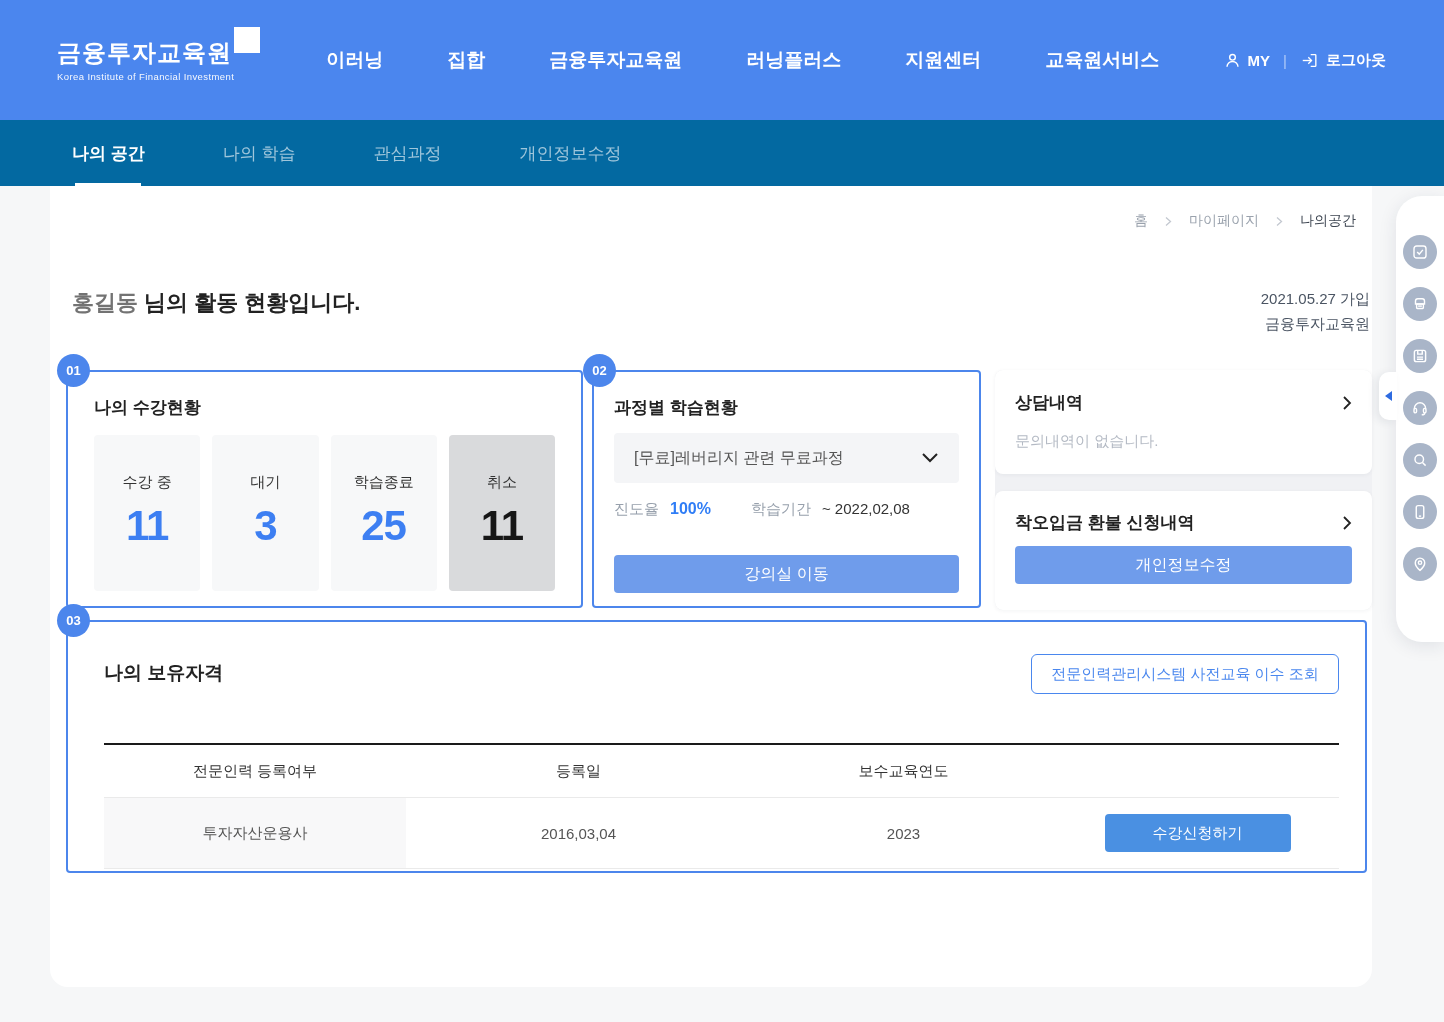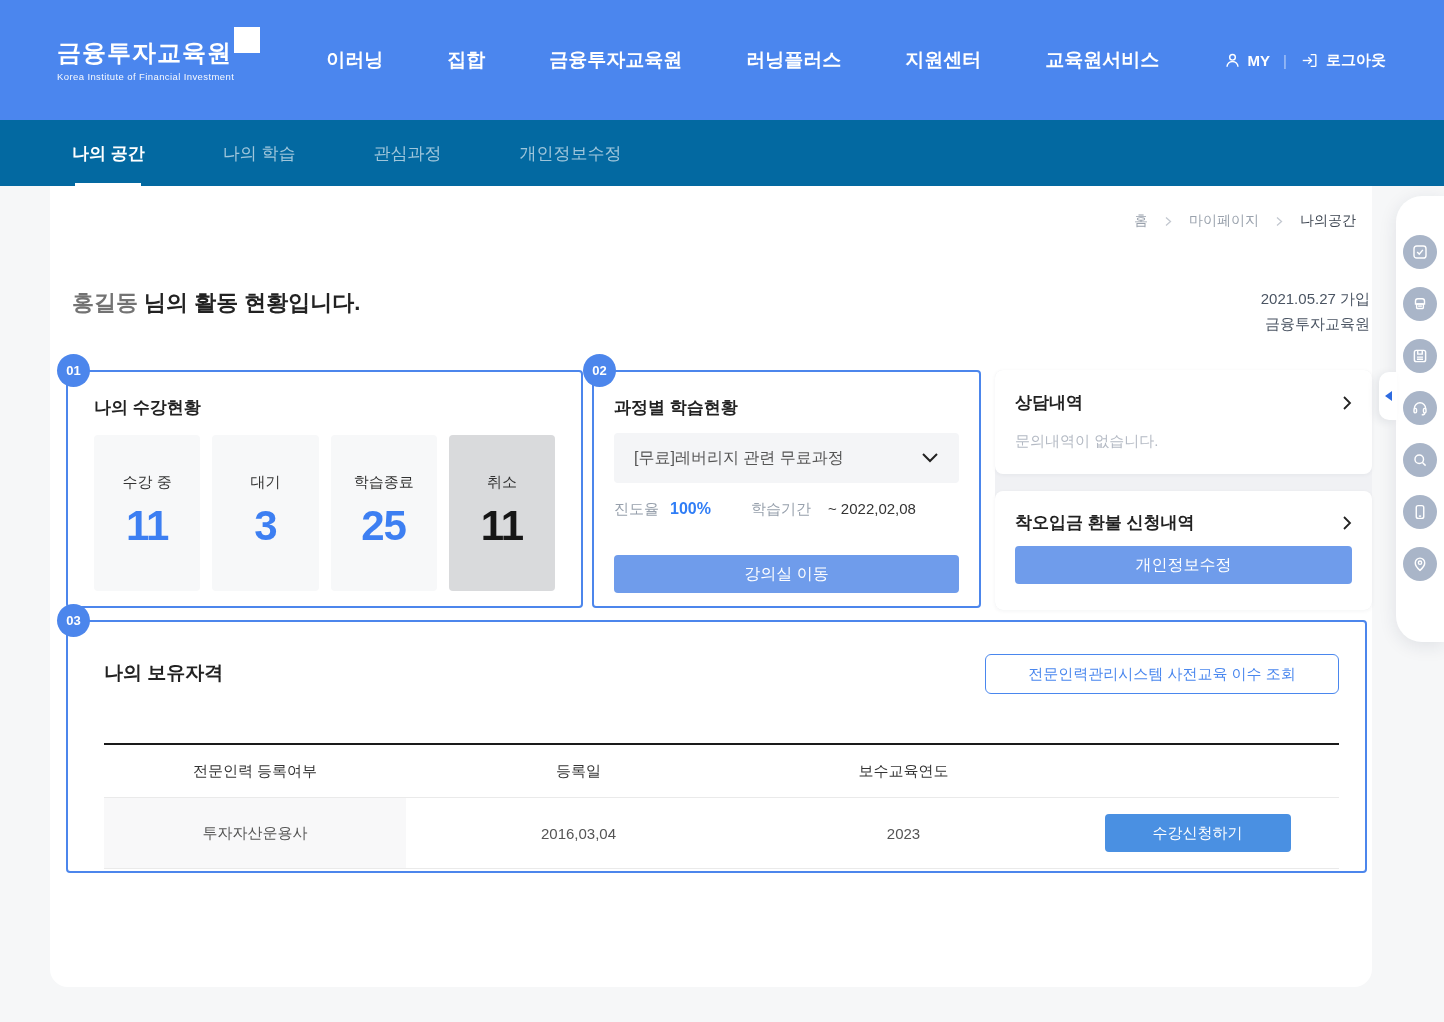--- a/index.html
+++ b/index.html
@@ -59,40 +59,40 @@
 
   
   .card-course { left:542px; top:184px; width:389px; height:238px; padding:24px 20px; }
   .dropdown { margin-top:14px; height:50px; background:#f4f5f7; border-radius:4px;
               display:flex; align-items:center; justify-content:space-between; padding:0 20px; cursor:pointer; }
   .dropdown-value { font-size:16px; color:#555; }
   .progress-row { margin-top:17px; display:flex; align-items:baseline; font-size:15px; }
   .p-label { color:#97a0ac; }
   .p-value { color:#2f7df6; font-weight:bold; font-size:16px; margin-left:11px; }
   .k-label { color:#97a0ac; margin-left:40px; }
-  .k-value { color:#333; margin-left:17px; }
+  .k-value { color:#333; margin-left:11px; }
   .btn-soft { height:38px; background:#6f9ceb; border-radius:4px; color:#fff; font-size:16px;
               display:flex; align-items:center; justify-content:center; cursor:pointer; border:none; width:100%; }
   .classroom-btn { margin-top:36px; }
 
   
   .right-col { position:absolute; left:945px; top:184px; width:377px; height:240px;
                background:#f0f1f4; border-radius:8px; display:flex; flex-direction:column; gap:17px; }
   .mini-card { background:#fff; border-radius:8px; box-shadow:0 1px 4px rgba(20,30,60,.05); padding:20px 20px; }
   .mini-card.consult { height:104px; padding-top:21px; }
   .mini-card.refund { height:119px; }
   .mini-head { display:flex; align-items:center; justify-content:space-between; cursor:pointer; }
   .mini-title { font-size:17px; font-weight:bold; color:#222; }
   .empty-msg { margin-top:18px; font-size:15px; color:#b4bac4; }
   .refund-btn { margin-top:12px; }
 
   
   .card-qual { left:16px; top:434px; width:1301px; height:253px; }
   .qual-title { position:absolute; left:36px; top:38px; font-size:19px; font-weight:bold; color:#222; }
-  .lookup-btn { position:absolute; right:26px; top:32px; width:354px; height:40px; background:#fff;
+  .lookup-btn { position:absolute; right:26px; top:32px; width:308px; height:40px; background:#fff;
                 border:1px solid #4a87ee; border-radius:6px; color:#4a87ee; font-size:15px;
                 display:flex; align-items:center; justify-content:center; cursor:pointer;text-align:center; }
   .qual-table { position:absolute; left:36px; right:26px; top:121px; }
   .t-head { display:grid; grid-template-columns:302px 345px 305px 1fr; border-top:2px solid #1a1a1a; height:54px; }
   .t-head > div { display:flex; align-items:center; justify-content:center; font-size:15px; color:#333; }
   .t-row { display:grid; grid-template-columns:302px 345px 305px 1fr; height:72px;
            border-top:1px solid #eaeaea; border-bottom:1px solid #eaeaea; }
   .t-row > div { display:flex; align-items:center; justify-content:center; font-size:15px; color:#555; }
   .t-cell-first { background:#f8f8f9; }
   .btn-primary { width:186px; height:38px; background:#4a90e2; border:none; border-radius:4px;

